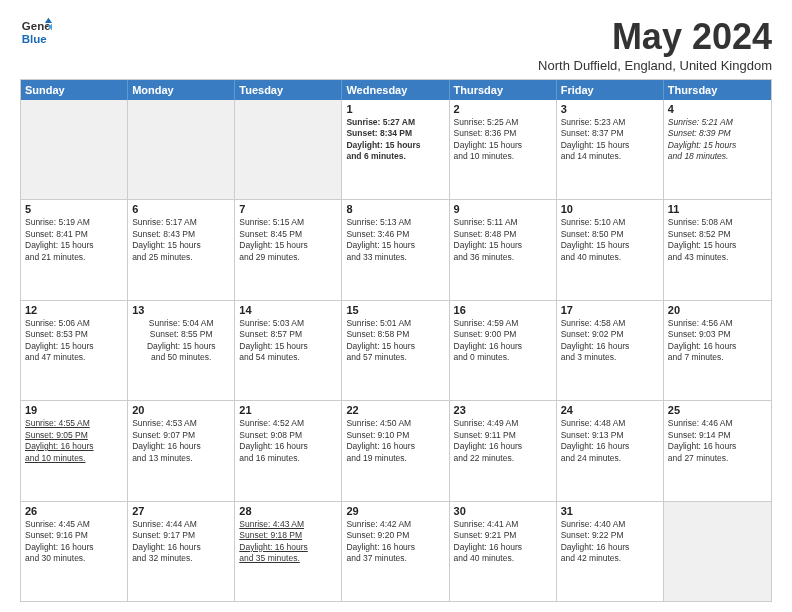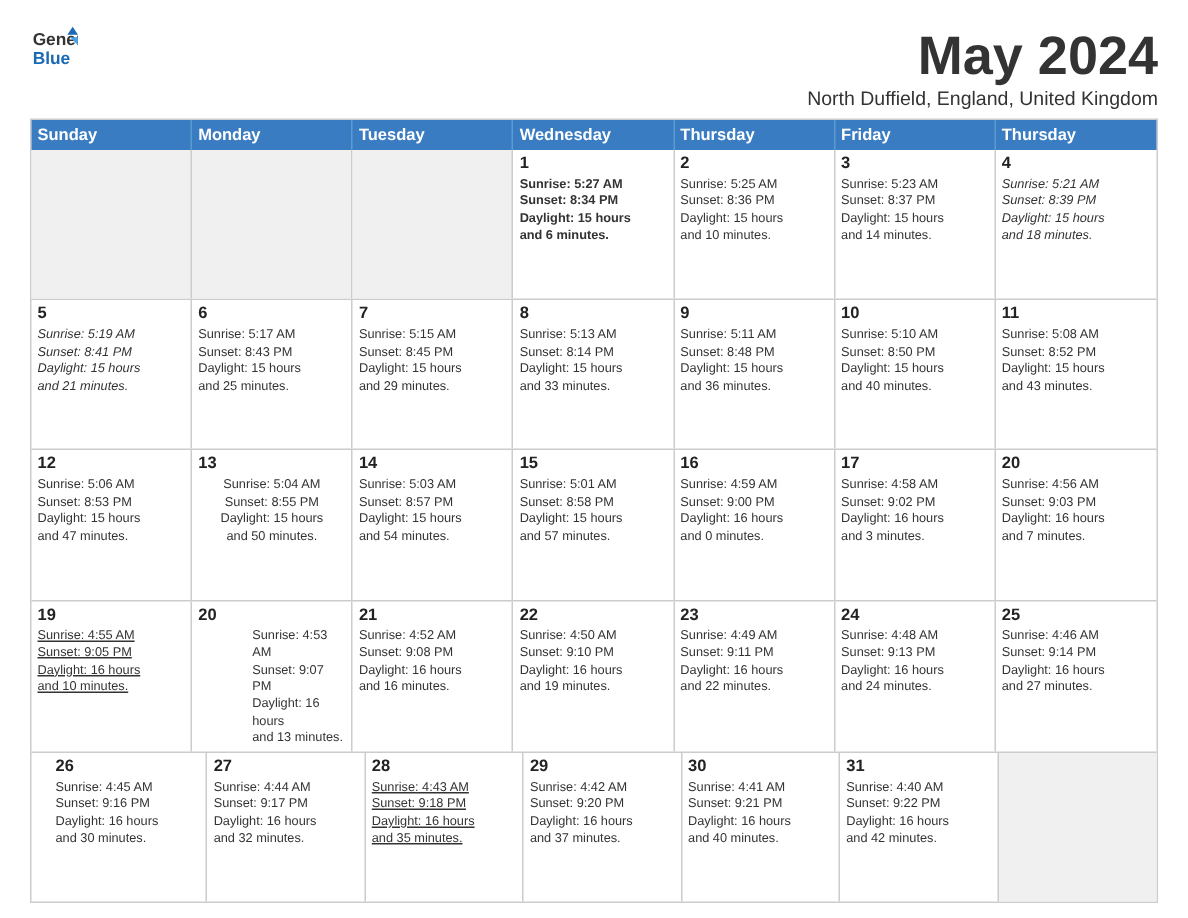--- a/index.html
+++ b/index.html
@@ -69,21 +69,21 @@
       flex: 1;
       display: flex;
       flex-direction: column;
     }
     .cal-week {
       display: grid;
       grid-template-columns: repeat(7, 1fr);
       flex: 1;
       border-bottom: 1px solid #ccc;
     }
-    .cal-week:last-child { border-bottom: none; margin-left: 12px; }
+    .cal-week:last-child { border-bottom: none; }
     .cal-cell {
       border-right: 1px solid #ccc;
       padding: 3px 4px;
       font-size: 9px;
       color: #333;
       vertical-align: top;
       min-height: 80px;
     }
     .cal-cell:last-child { border-right: none; }
     .cal-cell.shaded {
@@ -160,21 +160,21 @@
             <div class="day-num">4</div>
             <div class="cell-text" style="white-space: pre-line; font-style: italic;">Sunrise: 5:21 AM
 Sunset: 8:39 PM
 Daylight: 15 hours
 and 18 minutes.</div>
           </div>
         </div>
         <div class="cal-week">
           <div class="cal-cell">
             <div class="day-num">5</div>
-            <div class="cell-text" style="white-space: pre-line; font-style: italic;">Sunrise: 5:19 AM
+            <div class="cell-text" style="white-space: pre-line;">Sunrise: 5:19 AM
 Sunset: 8:41 PM
 Daylight: 15 hours
 and 21 minutes.</div>
           </div>
           <div class="cal-cell">
             <div class="day-num">6</div>
             <div class="cell-text" style="white-space: pre-line;">Sunrise: 5:17 AM
 Sunset: 8:43 PM
 Daylight: 15 hours
 and 25 minutes.</div>
@@ -182,21 +182,21 @@
           <div class="cal-cell">
             <div class="day-num">7</div>
             <div class="cell-text" style="white-space: pre-line;">Sunrise: 5:15 AM
 Sunset: 8:45 PM
 Daylight: 15 hours
 and 29 minutes.</div>
           </div>
           <div class="cal-cell">
             <div class="day-num">8</div>
             <div class="cell-text" style="white-space: pre-line;">Sunrise: 5:13 AM
-Sunset: 8:14 PM
+Sunset: 3:46 PM
 Daylight: 15 hours
 and 33 minutes.</div>
           </div>
           <div class="cal-cell">
             <div class="day-num">9</div>
             <div class="cell-text" style="white-space: pre-line;">Sunrise: 5:11 AM
 Sunset: 8:48 PM
 Daylight: 15 hours
 and 36 minutes.</div>
           </div>
@@ -269,21 +269,21 @@
         <div class="cal-week">
           <div class="cal-cell">
             <div class="day-num">19</div>
             <div class="cell-text" style="white-space: pre-line; text-decoration: underline;">Sunrise: 4:55 AM
 Sunset: 9:05 PM
 Daylight: 16 hours
 and 10 minutes.</div>
           </div>
           <div class="cal-cell">
             <div class="day-num">20</div>
-            <div class="cell-text" style="white-space: pre-line; margin-left: 36px;">Sunrise: 4:53 AM
+            <div class="cell-text" style="white-space: pre-line;">Sunrise: 4:53 AM
 Sunset: 9:07 PM
 Daylight: 16 hours
 and 13 minutes.</div>
           </div>
           <div class="cal-cell">
             <div class="day-num">21</div>
             <div class="cell-text" style="white-space: pre-line;">Sunrise: 4:52 AM
 Sunset: 9:08 PM
 Daylight: 16 hours
 and 16 minutes.</div>

